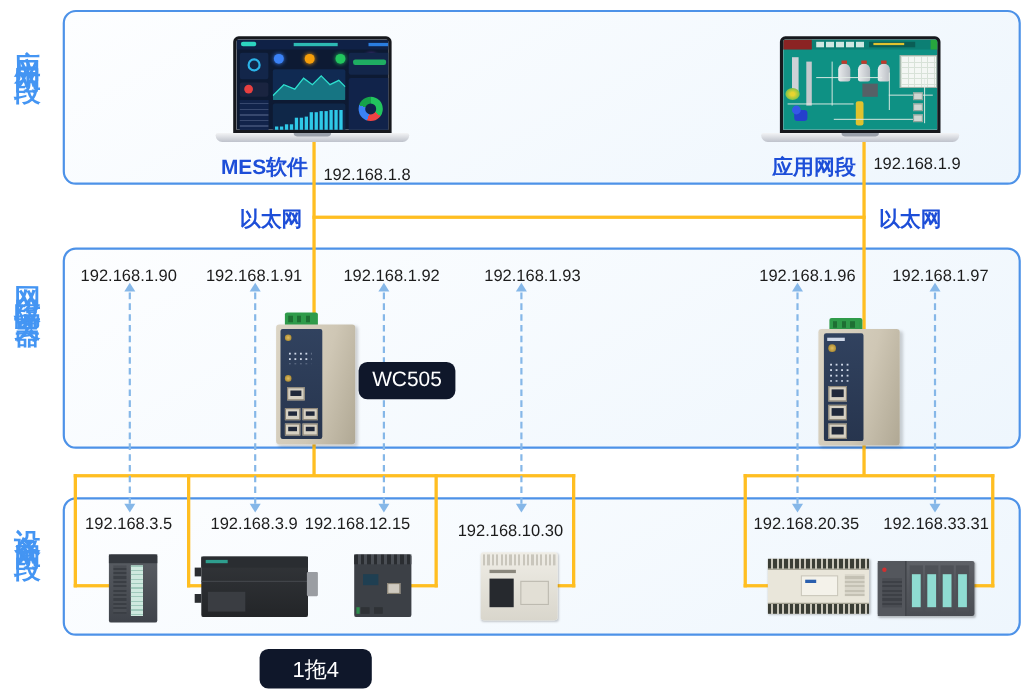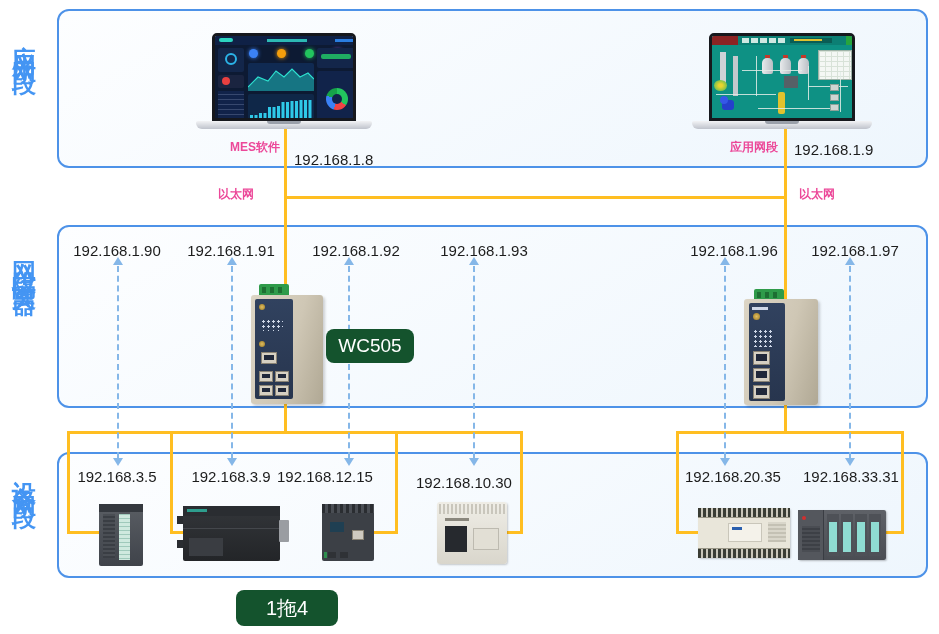--- a/index.html
+++ b/index.html
@@ -23,24 +23,24 @@
 
   
   .dash-v { position:absolute; width:0; border-left:2px dashed #85b7e8; z-index:1; }
   .arr-up, .arr-dn { position:absolute; width:0; height:0; border-left:5px solid transparent;
                      border-right:5px solid transparent; z-index:1; }
   .arr-up { border-bottom:8px solid #85b7e8; }
   .arr-dn { border-top:8px solid #85b7e8; }
 
   
   .ip { position:absolute; font-size:15px; color:#1c1c1c; white-space:nowrap; transform:translateX(-50%); z-index:2; }
-  .blue-lab { position:absolute; font-size:12px; font-weight:bold; color:#ec4899; white-space:nowrap; z-index:2; }
-
-  
-  .pill { position:absolute; background:#14532d; color:#fff; border-radius:8px; display:flex;
+  .blue-lab { position:absolute; font-size:19px; font-weight:bold; color:#1d4ed8; white-space:nowrap; z-index:2; }
+
+  
+  .pill { position:absolute; background:#0f172a; color:#fff; border-radius:8px; display:flex;
           align-items:center; justify-content:center; z-index:3; border:none; }
   .pill.model { font-size:19px; }
   .pill.group { font-size:20px; }
 
   
   .laptop { position:absolute; z-index:3; }
   .lt-screen { position:absolute; border:3px solid #16181d; border-radius:5px 5px 0 0; overflow:hidden; }
   .lt-base { position:absolute; bottom:0; left:0; background:linear-gradient(#f2f3f5,#bfc3cc);
              border-radius:3px 3px 9px 9px; }
   .lt-base:after { content:""; position:absolute; left:50%; top:0; transform:translateX(-50%);

